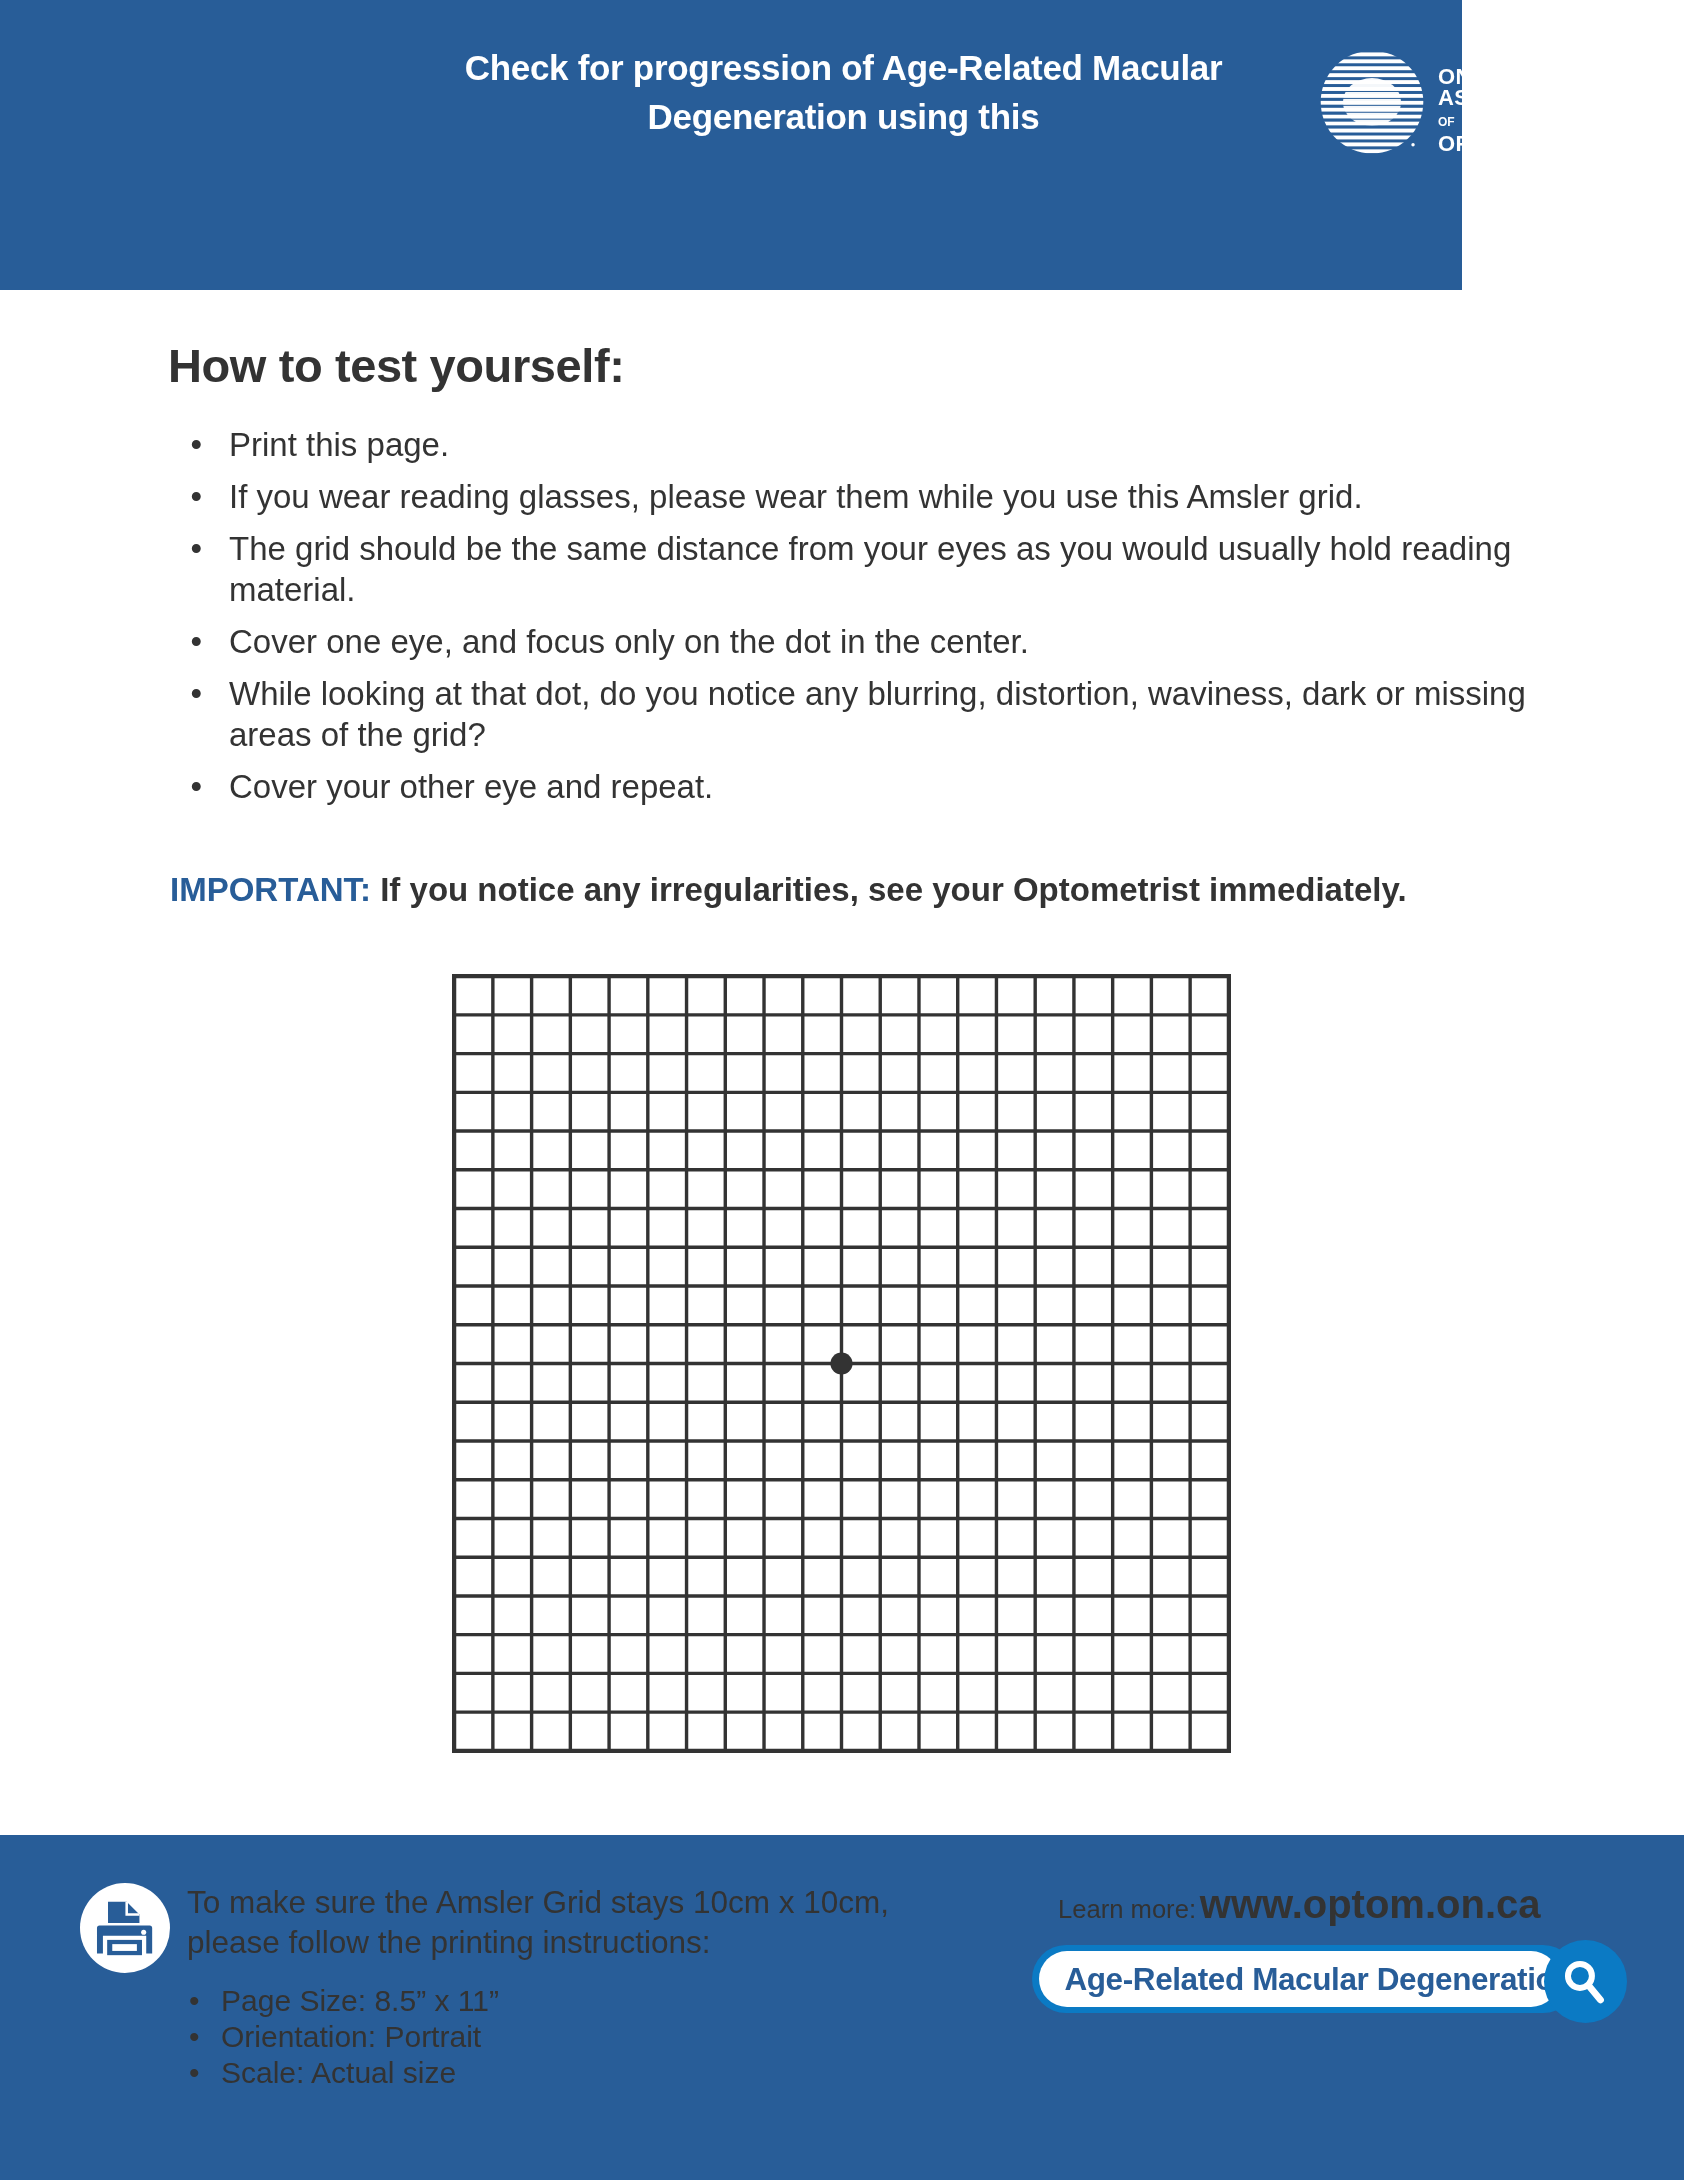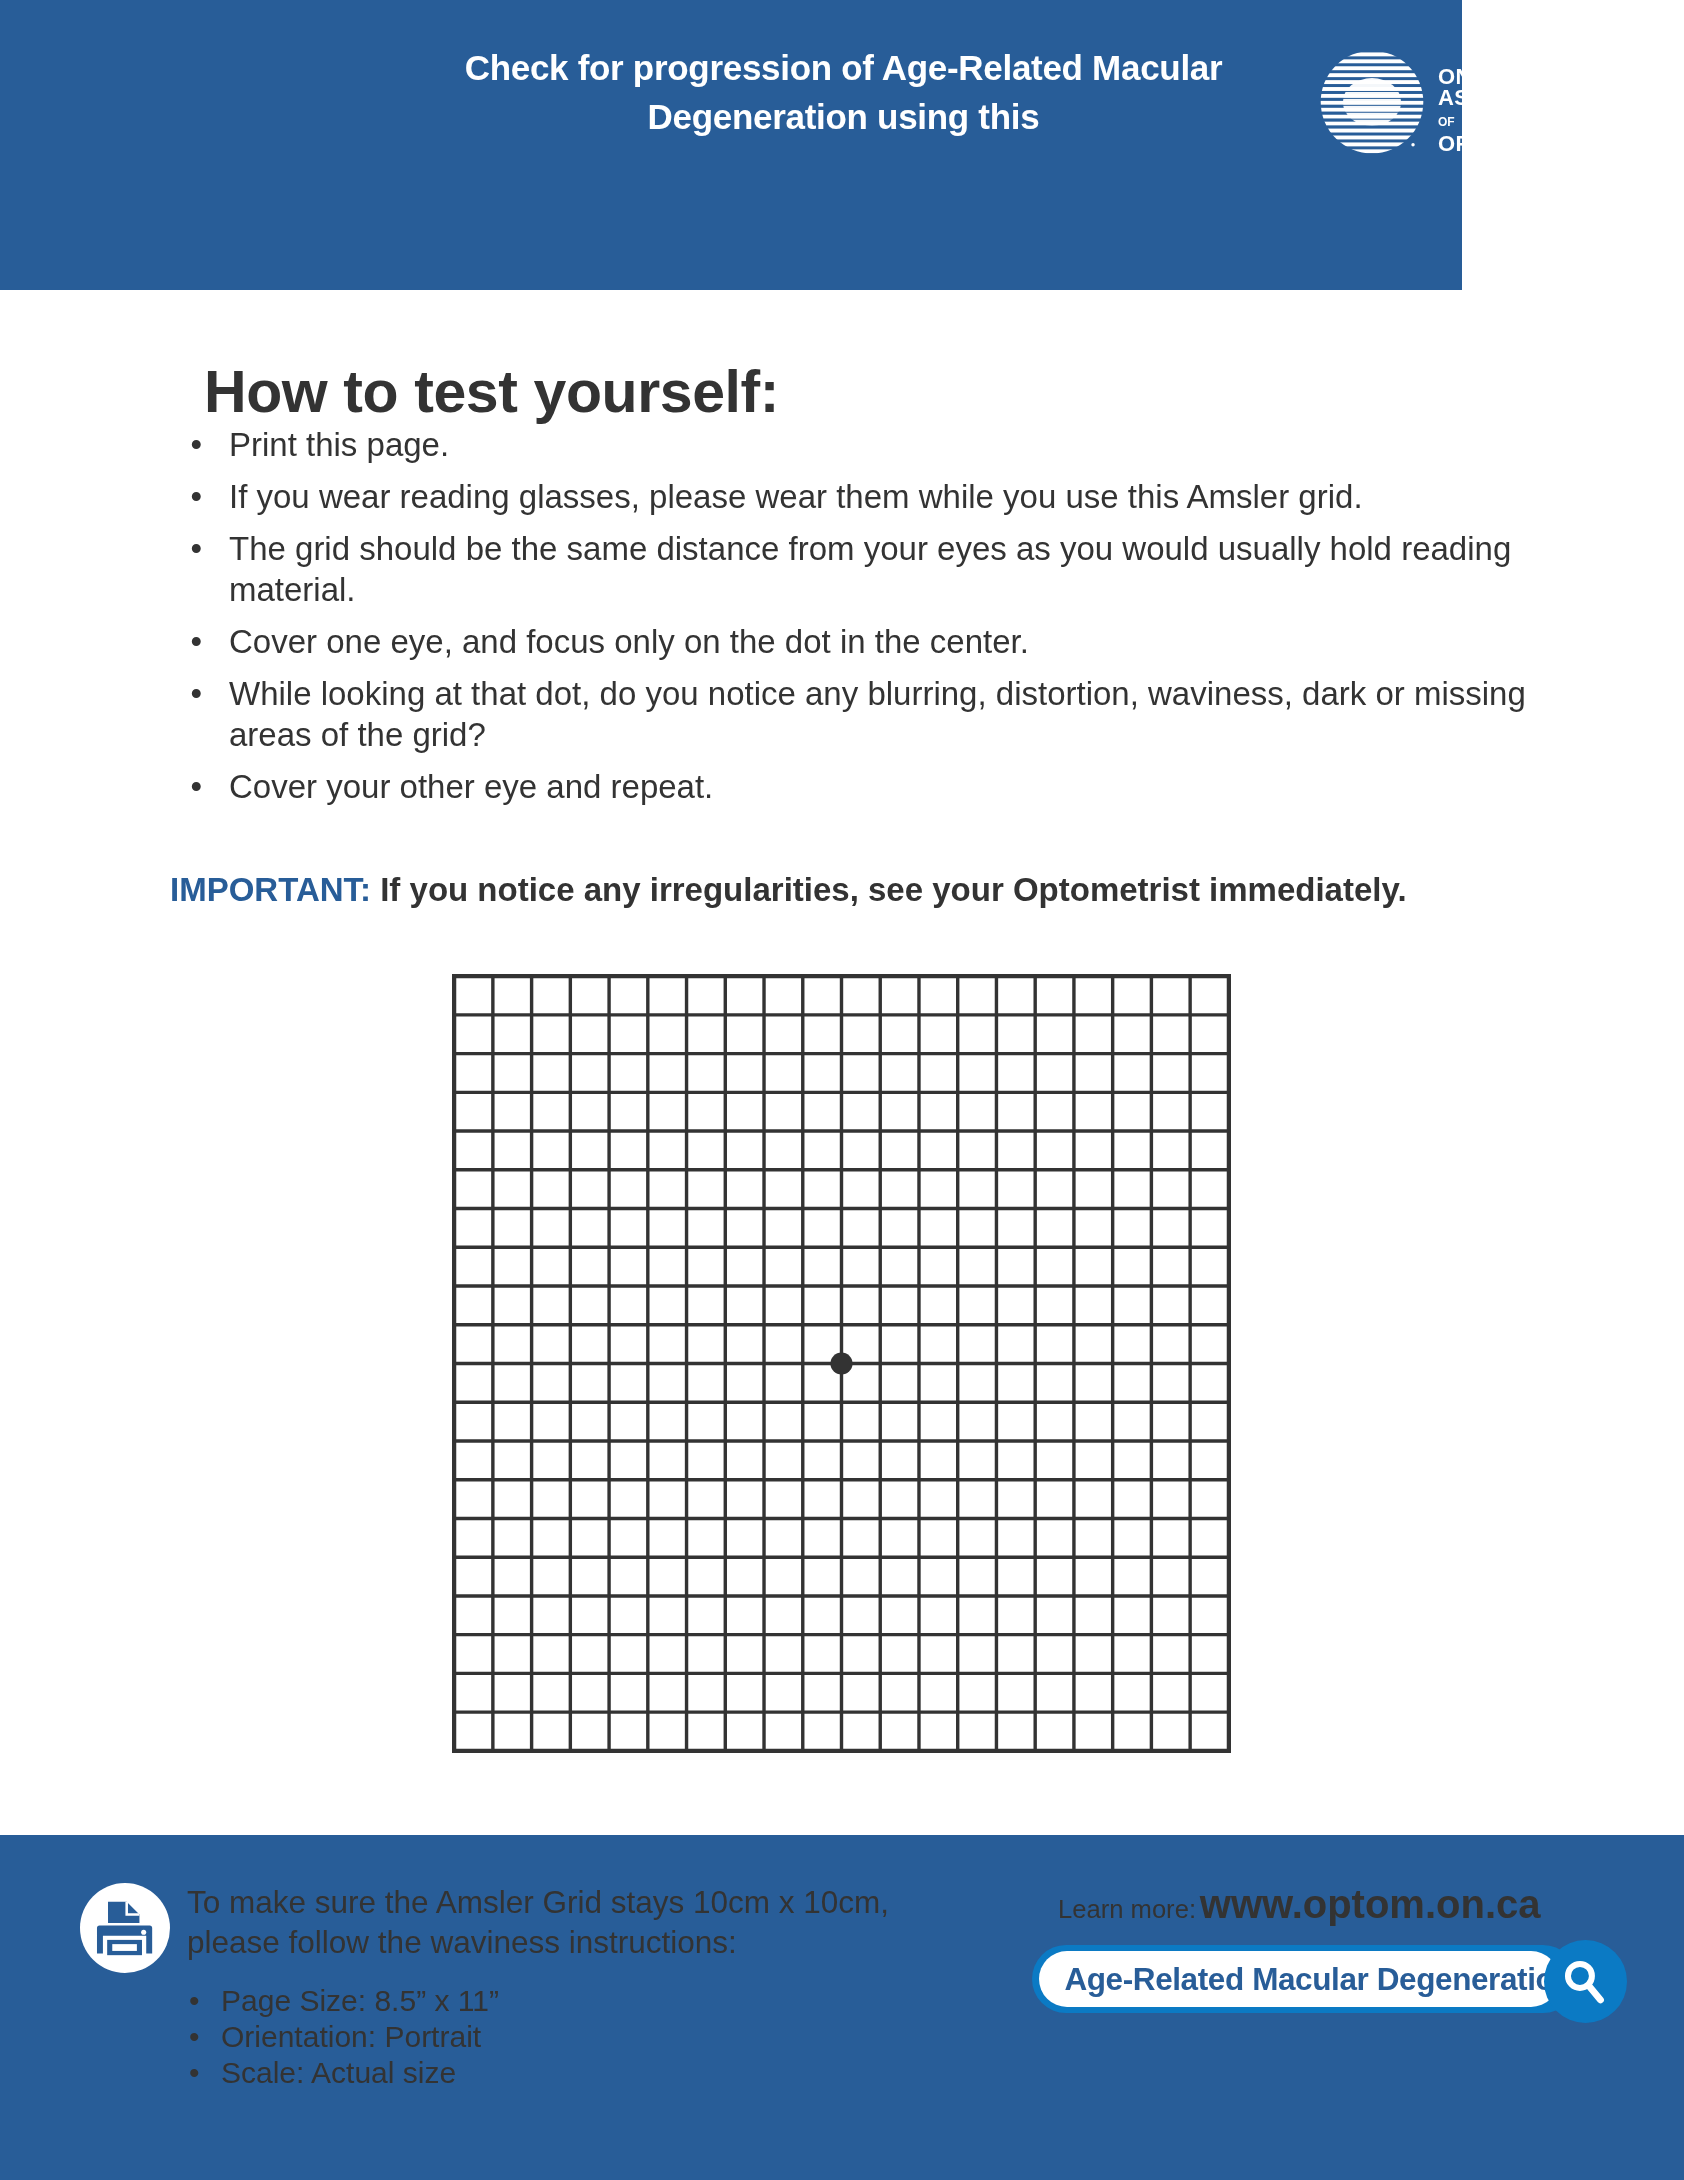--- a/index.html
+++ b/index.html
@@ -7,21 +7,21 @@
          font-family:"Liberation Sans", sans-serif; color:#333333; }
   .header { position:absolute; left:0; top:0; width:1462px; height:290px; background:#285d98; }
   .subtitle { position:absolute; left:375px; width:937px; top:43px; text-align:center; color:#fff;
               font-weight:bold; font-size:35px; line-height:49px; letter-spacing:-0.3px; }
   .title { position:absolute; left:375px; width:937px; top:152px; text-align:center; color:#fff;
            font-weight:bold; font-size:89px; line-height:102px; }
   .logo { position:absolute; left:1319px; top:49px; width:106px; height:106px; }
   .logo-text { position:absolute; left:1438px; top:66px; color:#fff; font-weight:bold; font-size:22px; line-height:21px; letter-spacing:0.4px; }
   .logo-text .of { font-size:12px; letter-spacing:0; }
 
-  .howto { position:absolute; left:168px; top:358px; font-size:59px; font-weight:bold; color:#333; letter-spacing:-0.4px;margin-left:36px; }
+  .howto { position:absolute; left:168px; top:338px; font-size:47px; font-weight:bold; color:#333; letter-spacing:-0.4px; }
   .steps { position:absolute; left:187px; top:424px; width:1363px; margin:0; padding:0; list-style:none; }
   .steps li { position:relative; padding-left:42px; font-size:33px; line-height:41px; margin-bottom:11px; color:#333; }
   .steps li .b { position:absolute; left:3.4px; top:0; }
   .important { position:absolute; left:170px; top:871px; font-size:33px; font-weight:bold; color:#333; white-space:nowrap; }
   .important .imp-label { color:#285d98; }
 
   .grid { position:absolute; left:452px; top:974px; width:779px; height:779px; }
 
   .footer { position:absolute; left:0; top:1835px; width:1685px; height:346px; background:#285d98; color:#fff; }
   .printer { position:absolute; left:80px; top:1883px; width:90px; height:90px; border-radius:50%; background:#fff; }
@@ -151,21 +151,21 @@
     <path d="M33 22 H55 L70 37 V47 H33 Z" fill="#285d98"></path>
     <path d="M55 22 V37 H70" fill="none" stroke="#ffffff" stroke-width="3"></path>
     <path d="M23 50 H82 Q85 50 85 53 V83 H78 V62 H27 V83 H20 V53 Q20 50 23 50 Z" fill="#285d98"></path>
     <circle cx="75" cy="58" r="3" fill="#ffffff"></circle>
     <rect x="32" y="67" width="41" height="18" fill="#285d98"></rect>
     <rect x="38" y="72" width="29" height="8" fill="#ffffff"></rect>
   </svg>
 </div>
 
 <div class="print-text">
-  <div style="width:750px;">To make sure the Amsler Grid stays 10cm x 10cm, please follow the waviness instructions:</div>
+  <div style="width:750px;">To make sure the Amsler Grid stays 10cm x 10cm, please follow the printing instructions:</div>
 </div>
 <ul class="print-list" id="printlist">
     <li><span class="b">•</span><span>Page Size:</span> <strong>8.5” x 11”</strong></li>
     <li><span class="b">•</span><span>Orientation:</span> <strong>Portrait</strong></li>
     <li><span class="b">•</span><span>Scale:</span> <strong>Actual size</strong></li>
   </ul>
 
 <div class="learn">
   <span class="lm">Learn more:</span>
   <span class="url">www.optom.on.ca</span>

